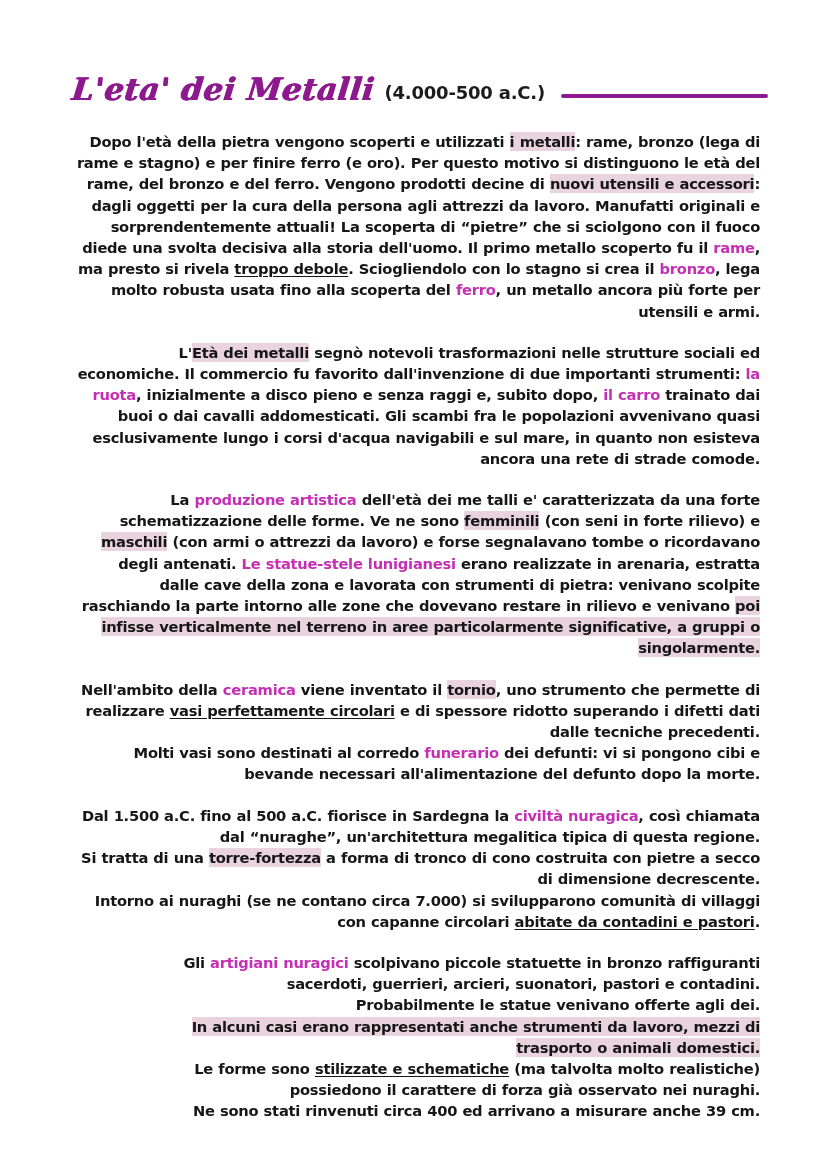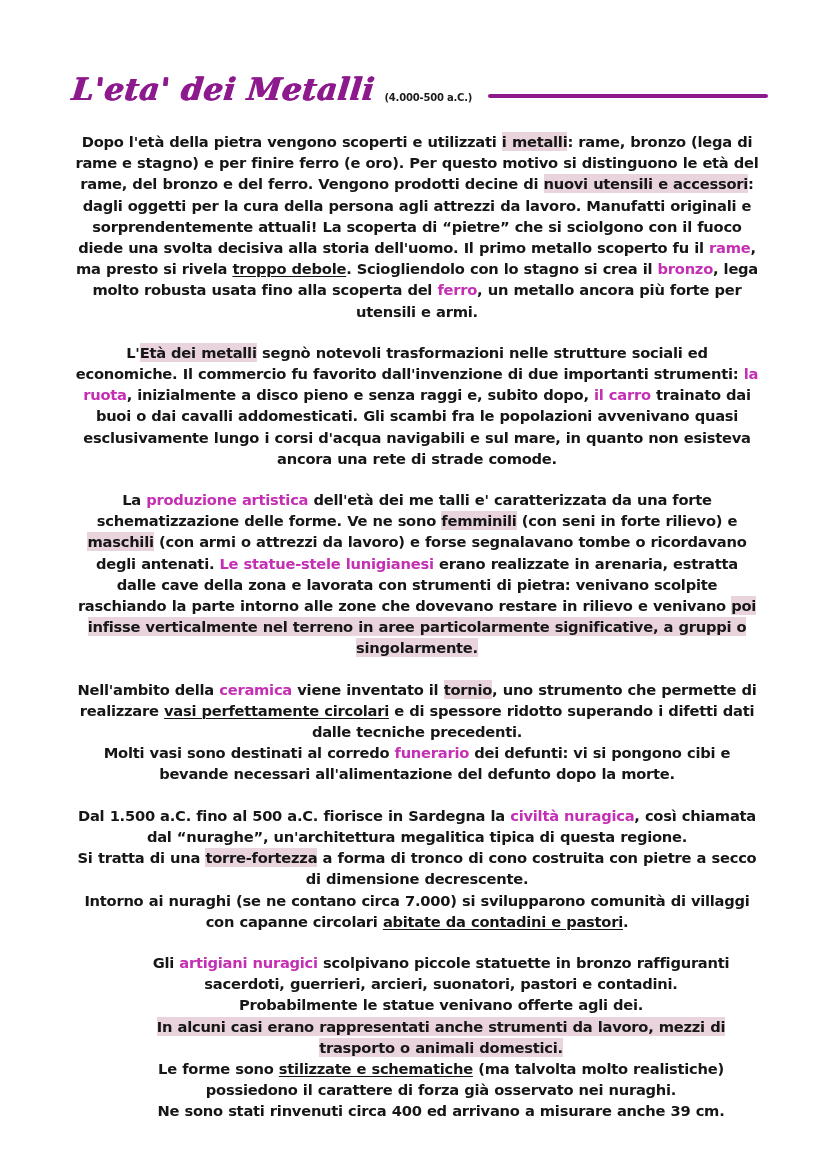--- a/index.html
+++ b/index.html
@@ -40,21 +40,21 @@
     letter-spacing: 0.5px;
     color: #8d1a8d;
     transform: skewX(-6deg);
     white-space: nowrap;
     padding-bottom: 2px;
     text-shadow: 0.7px 0 0 #8d1a8d, -0.4px 0 0 #a52ca5;
   }
   .title-sub {
     font-family: "DejaVu Sans", sans-serif;
     font-weight: 700;
-    font-size: 10px;
+    font-size: 18px;
     color: #1b1b1b;
     white-space: nowrap;
     padding-bottom: 4px;
     letter-spacing: -0.2px;
   }
   .title-rule {
     flex: 1 1 auto;
     height: 4px;
     background: #8d1a8d;
     border-radius: 2px;
@@ -71,21 +71,21 @@
     width: 686px;
   }
   p.para {
     margin: 0 0 20px 0;
     font-family: "DejaVu Sans", sans-serif;
     font-size: 14.7px;
     line-height: 21.2px;
     color: #161616;
     letter-spacing: -0.25px;
     font-weight: 600;
-    text-align: center;
+    text-align: right;
     word-spacing: 0.4px;
   }
   p.para:last-child { margin-bottom: 0; margin-left: 48px; }
 
   .hl {
     background: #e9d3dd;
     box-decoration-break: clone;
     -webkit-box-decoration-break: clone;
     padding: 1px 0 1px 0;
   }

